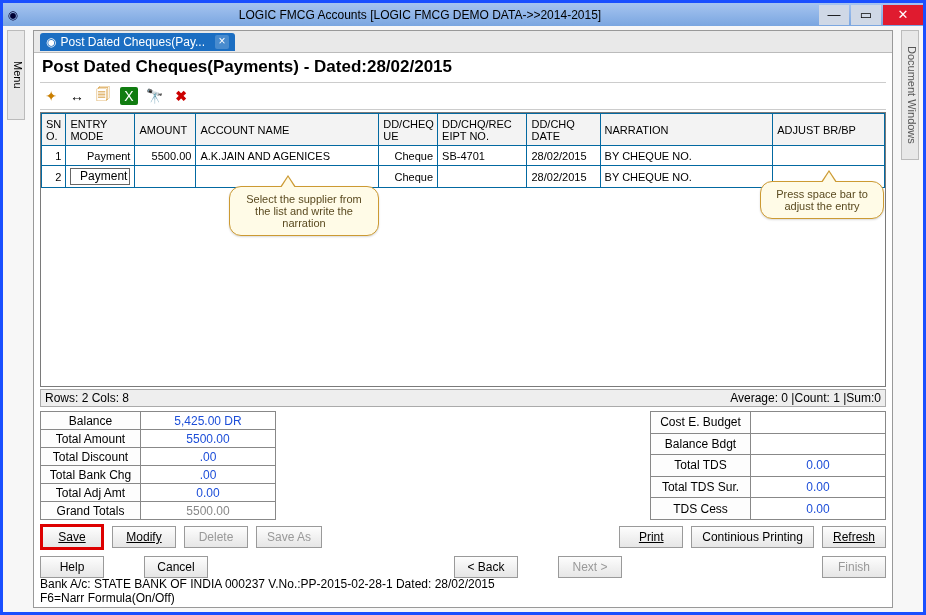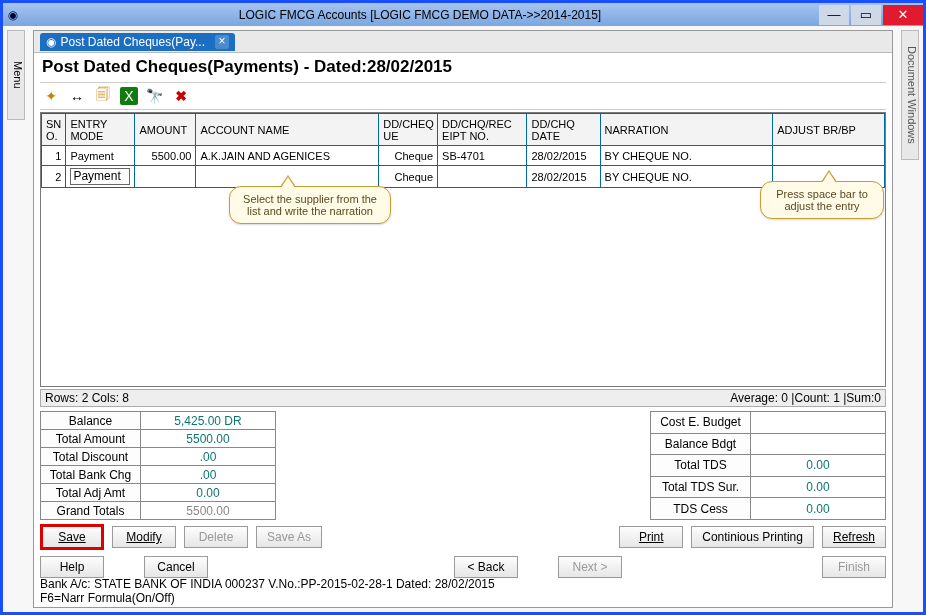--- a/index.html
+++ b/index.html
@@ -26,47 +26,47 @@
   .tb-gold { color: #c97e00; }
   .tb-black { color: #000; }
   .tb-green { background: #107c10; color: #fff; font-size: 9px; border-radius: 2px; }
   .tb-red { color: #c00; font-weight: bold; }
   .grid-container { margin: 2px 6px; border: 1px solid #7a7a7a; height: 275px; overflow: hidden; position: relative; }
   table.grid { border-collapse: collapse; width: 100%; table-layout: fixed; }
   table.grid th, table.grid td { border: 1px solid #0369a1; padding: 2px 4px; font-size: 11px; vertical-align: middle; overflow: hidden; }
   table.grid th { background: #f3f3f3; font-weight: normal; height: 32px; text-align: left; }
   table.grid td { height: 20px; background: #fff; }
   .col-sno { width: 24px; text-align: right; }
-  .col-mode { width: 68px; }
+  .col-mode { width: 68px; text-align: right; }
   .col-amt { width: 60px; text-align: right; }
   .col-acct { width: 180px; }
   .col-chq { width: 58px; text-align: right; }
   .col-rcpt { width: 88px; }
   .col-date { width: 72px; }
   .col-narr { width: 170px; }
   .col-adj { width: 110px; }
   .cell-input { border: 1px solid #666; background: #fff; height: 17px; padding: 0 2px; }
   .status-line { margin: 2px 6px; border: 1px solid #aaa; background: #eee; font-family: "Courier New", monospace; font-size: 12px; display: flex; padding: 1px 4px; }
   .status-line .l { flex: 1; }
   .status-line .r { }
   .summary-row { display: flex; justify-content: space-between; margin: 4px 6px; }
   .sum-table { border-collapse: collapse; }
   .sum-table td { border: 1px solid #888; padding: 1px 6px; height: 18px; font-size: 12px; }
   .sum-table .lab { width: 100px; text-align: center; background: #fdfdfd; }
-  .sum-table .val { width: 135px; text-align: center; color: #0f766e; }
+  .sum-table .val { width: 135px; text-align: center; color: #1d4ed8; }
   .sum-table .val.gray { color: #888; }
   .btn-row { margin: 4px 6px; display: flex; gap: 8px; align-items: center; }
   .btn { background: linear-gradient(#fdfdfd, #e6e6e6); border: 1px solid #9a9a9a; height: 22px; min-width: 64px; padding: 0 10px; font-size: 12px; cursor: pointer; }
   .btn:disabled { color: #999; }
   .btn.save-hl { border: 3px solid #d00; height: 26px; }
   .nav-row { margin: 6px 6px 0; display: flex; gap: 40px; align-items: center; }
   .footer { position: absolute; bottom: 2px; left: 6px; right: 6px; display: flex; font-size: 12px; flex-direction: column; }
   .footer .l { flex: 1; }
   .callout { position: absolute; background: #fffbe7; border: 1px solid #cc9a33; border-radius: 12px; padding: 6px 10px; font-size: 11px; text-align: center; color: #4a3; color:#5a4a20; box-shadow: 0 1px 2px rgba(0,0,0,.15);}
-  .callout.c1 { left: 195px; top: 155px; width: 162px; }
+  .callout.c1 { left: 195px; top: 155px; width: 150px; }
   .callout.c1::before { content: ""; position: absolute; top: -12px; left: 50px; width: 0; height: 0; border-left: 8px solid transparent; border-right: 8px solid transparent; border-bottom: 12px solid #cc9a33; }
   .callout.c1::after { content: ""; position: absolute; top: -10px; left: 51px; width: 0; height: 0; border-left: 7px solid transparent; border-right: 7px solid transparent; border-bottom: 11px solid #fffbe7; }
   .callout.c2 { right: 8px; top: 150px; width: 124px; }
   .callout.c2::before { content: ""; position: absolute; top: -12px; left: 60px; width: 0; height: 0; border-left: 8px solid transparent; border-right: 8px solid transparent; border-bottom: 12px solid #cc9a33; }
   .callout.c2::after { content: ""; position: absolute; top: -10px; left: 61px; width: 0; height: 0; border-left: 7px solid transparent; border-right: 7px solid transparent; border-bottom: 11px solid #fffbe7; }
   .spacer-flex { flex: 1; }
   .u { text-decoration: underline; margin-top: 8px; }
 </style>
 </head>
 <body>

